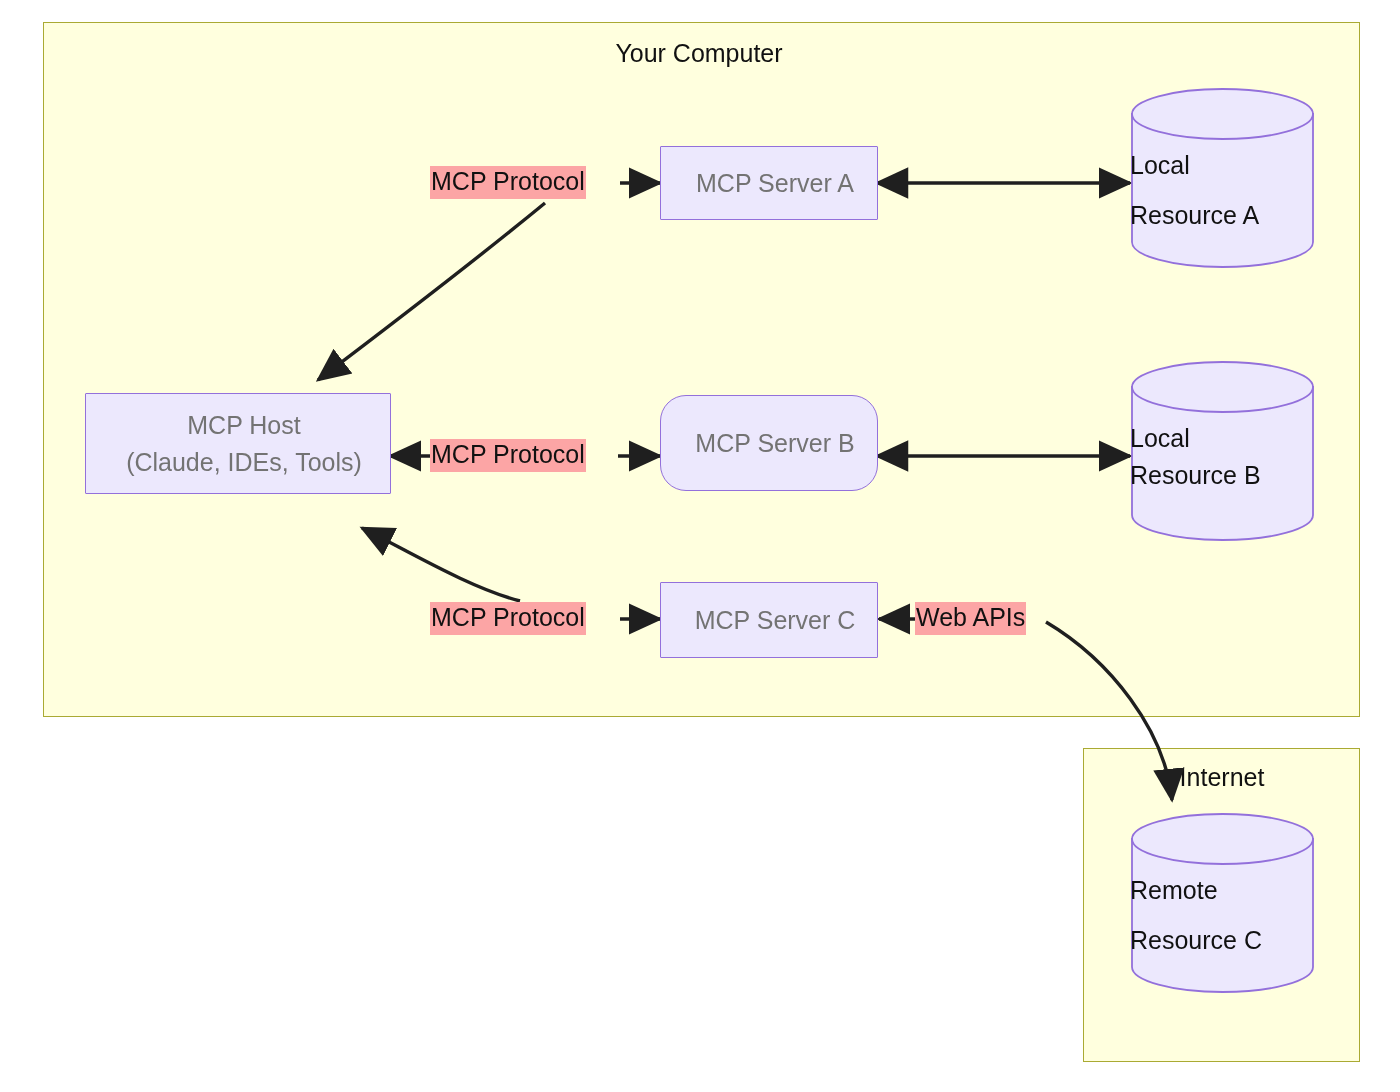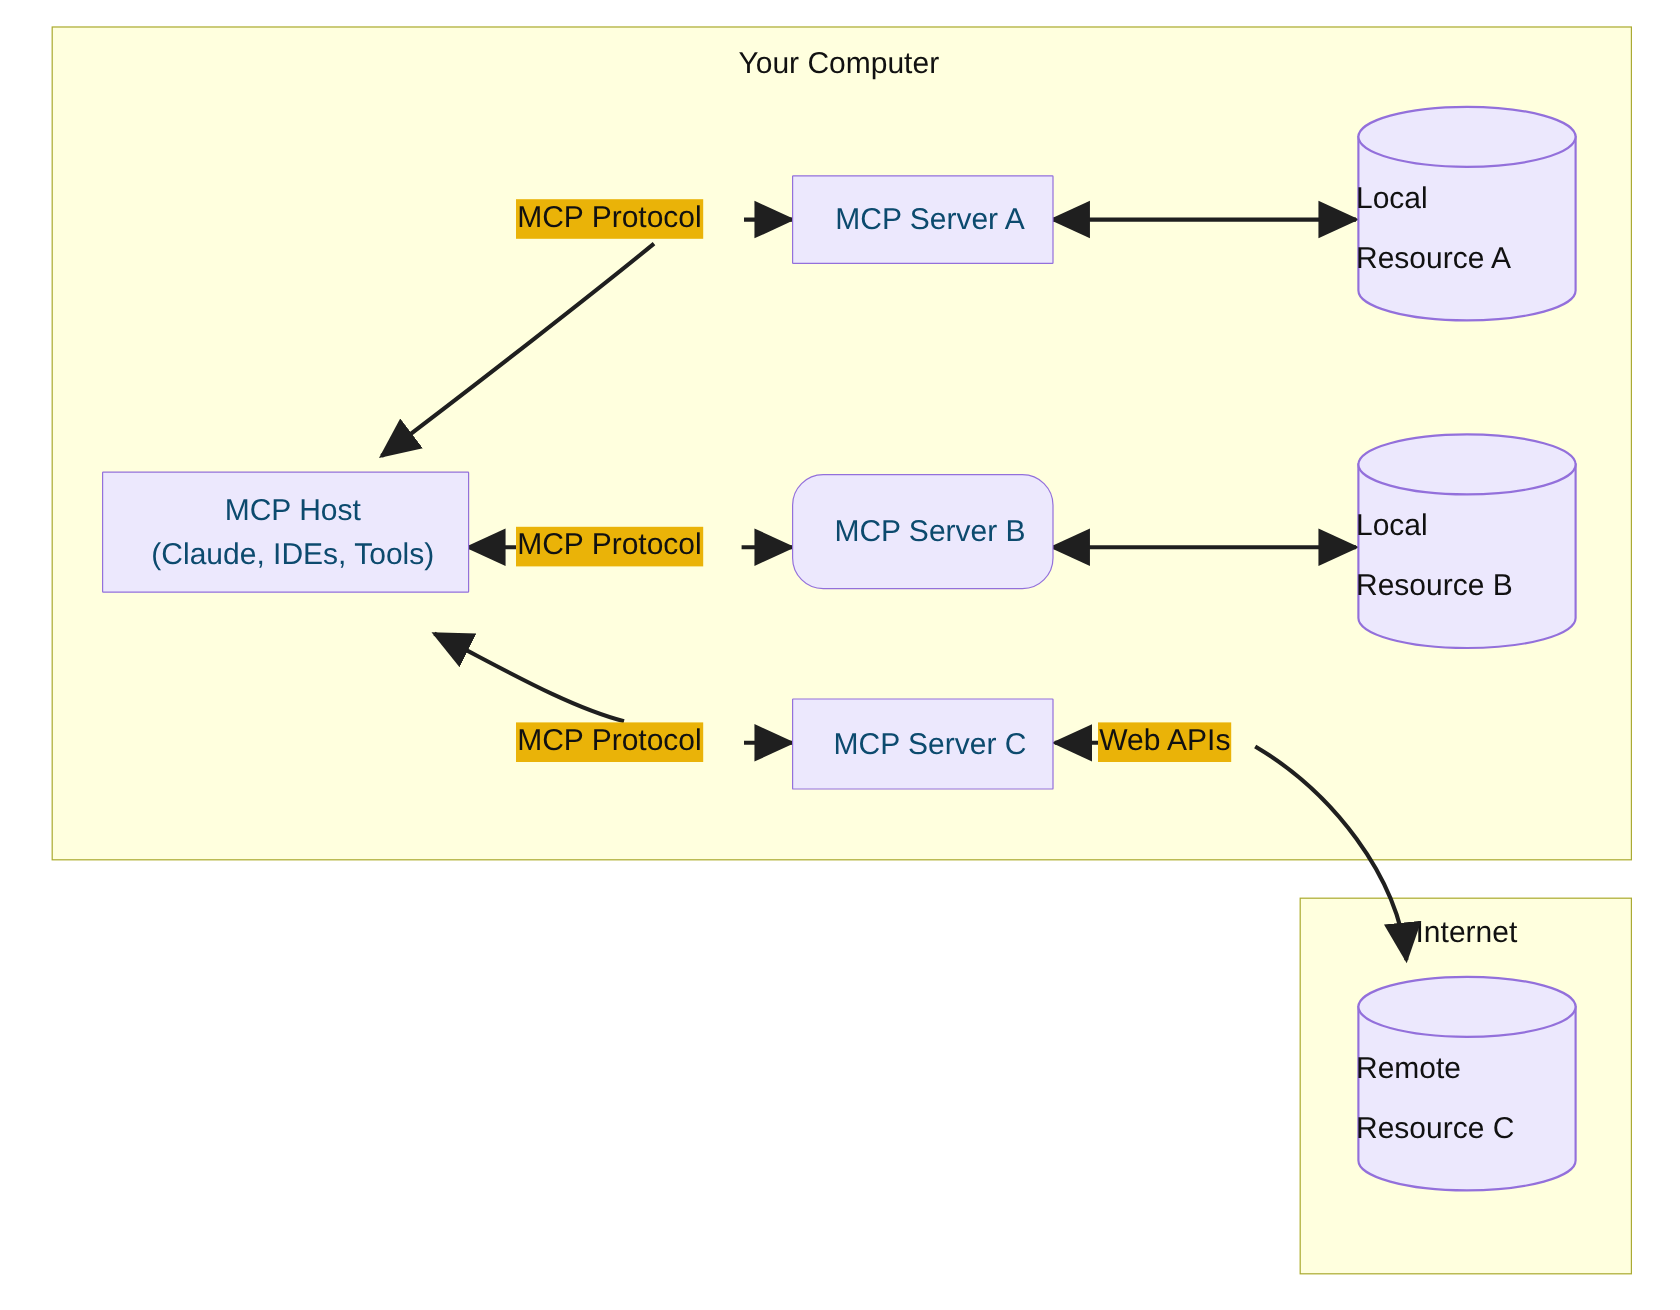--- a/index.html
+++ b/index.html
@@ -44,21 +44,21 @@
   .node-rect {
     position: absolute;
     box-sizing: border-box;
     background: #ece8fd;
     border: 1.6px solid #9370db;
     border-radius: 1px;
     display: flex;
     flex-direction: column;
     align-items: center;
     justify-content: center;
-    color: #0c4a6e;
+    color: #737373;
     font-size: 25px;
     line-height: 1.45;
     text-align: center;
     padding-left: 12px;
   }
   .node-rect .l2 { display: block; }
   
   .node-cyl {
     position: absolute;
   }
@@ -67,21 +67,21 @@
     left: 0;
     width: 100%;
     color: #111111;
     font-size: 25px;
     line-height: 1.45;
     pointer-events: none;
   }
   
   .edge-label {
     position: absolute;
-    background: #eab308;
+    background: #fca5a5;
     color: #111111;
     font-size: 25px;
     line-height: 1;
     padding: 3px 1px 5px 1px;
     white-space: nowrap;
   }
 </style>
 </head>
 <body>
 
@@ -148,21 +148,21 @@
     <div class="cyl-label" style="top:60px;">Local</div>
     <div class="cyl-label" style="top:110px;">Resource A</div>
   </div>
 
   <div class="node-cyl" style="left:1130px; top:360px; width:185px; height:182px;">
     <svg width="185" height="182" viewBox="0 0 185 182" xmlns="http://www.w3.org/2000/svg">
       <path d="M2,27 L2,155 A 90.5,25 0 0 0 183,155 L183,27 Z" fill="#ece8fd" stroke="#9370db" stroke-width="1.8"></path>
       <ellipse cx="92.5" cy="27" rx="90.5" ry="25" fill="#ece8fd" stroke="#9370db" stroke-width="1.8"></ellipse>
     </svg>
     <div class="cyl-label" style="top:60px;">Local</div>
-    <div class="cyl-label" style="top:110px;">Resource B</div>
+    <div class="cyl-label" style="top:97px;">Resource B</div>
   </div>
 
   <div class="node-cyl" style="left:1130px; top:812px; width:185px; height:182px;">
     <svg width="185" height="182" viewBox="0 0 185 182" xmlns="http://www.w3.org/2000/svg">
       <path d="M2,27 L2,155 A 90.5,25 0 0 0 183,155 L183,27 Z" fill="#ece8fd" stroke="#9370db" stroke-width="1.8"></path>
       <ellipse cx="92.5" cy="27" rx="90.5" ry="25" fill="#ece8fd" stroke="#9370db" stroke-width="1.8"></ellipse>
     </svg>
     <div class="cyl-label" style="top:110px;">Resource C</div>
     <div class="cyl-label" style="top:60px;">Remote</div>
   </div>

